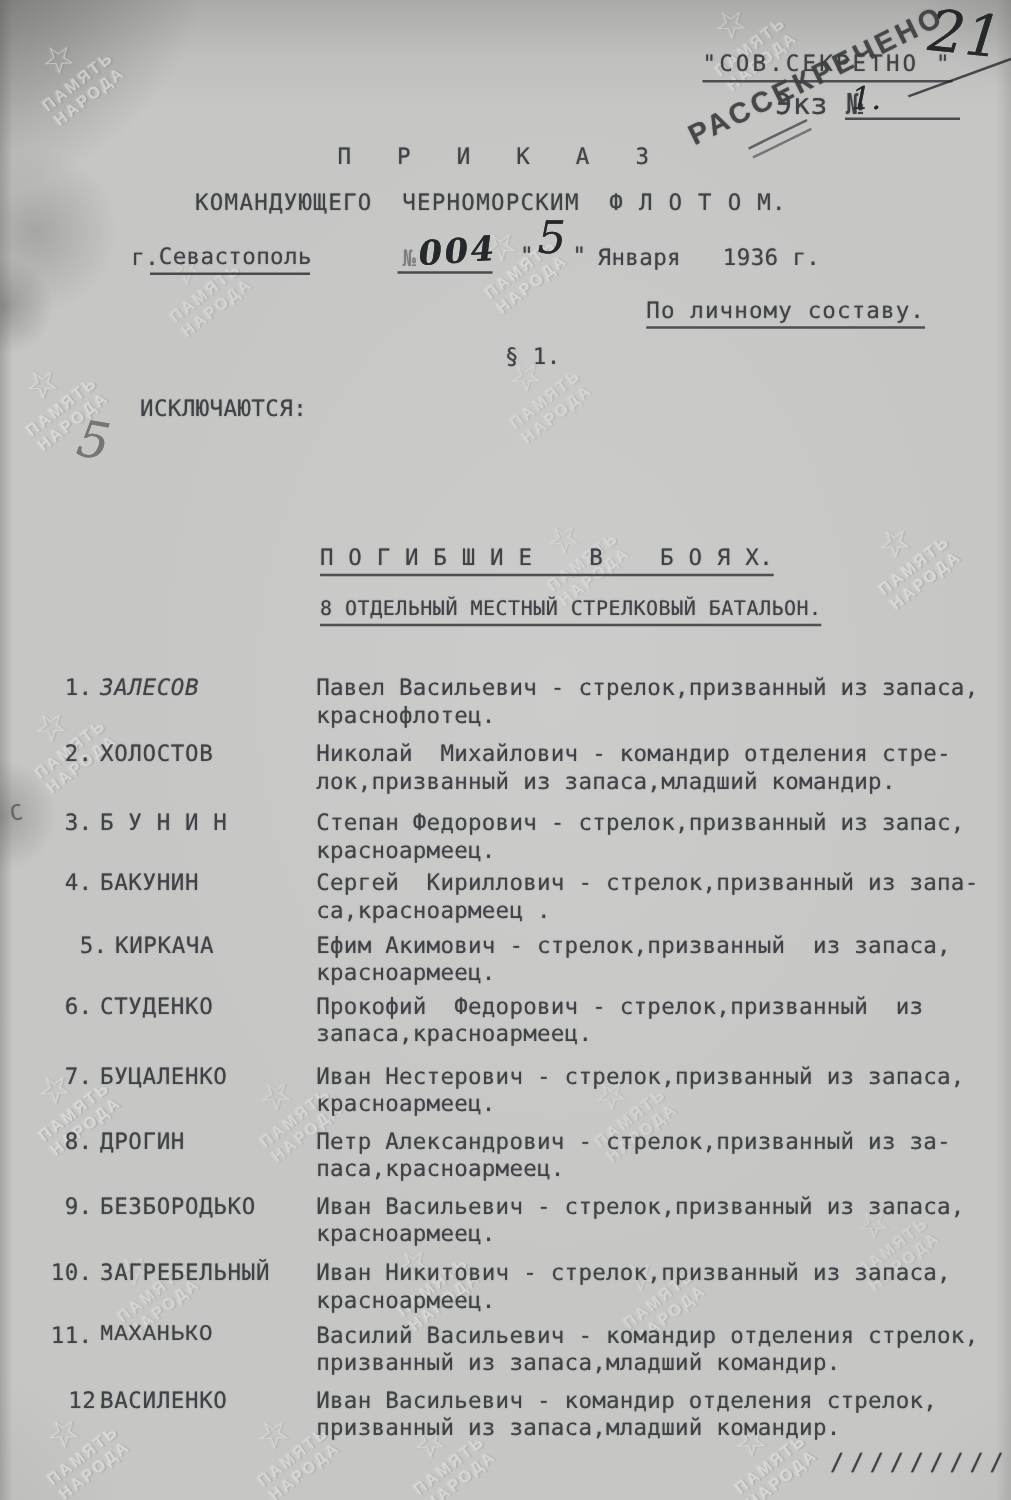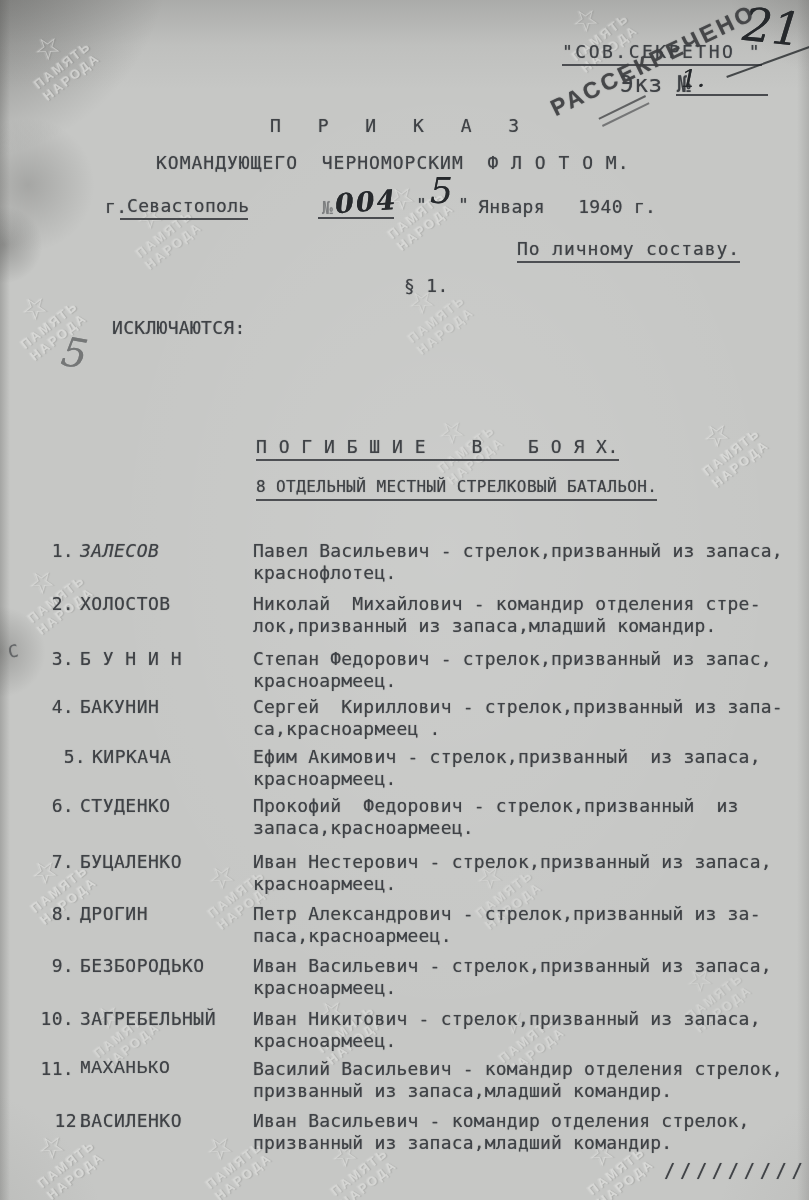--- a/index.html
+++ b/index.html
@@ -200,21 +200,21 @@
   <span class="typed" style="left:127px;top:195px;">Севастополь</span>
   <div class="line" style="left:120px;top:218px;width:128px;"></div>
 
   <span class="typed" style="left:322px;top:197px;opacity:0.55;">№</span>
   <span class="hand" style="left:335px;top:186px;font-size:27px;font-weight:bold;letter-spacing:2px;transform:rotate(-4deg);">004</span>
   <div class="line" style="left:318px;top:217px;width:76px;"></div>
 
   <span class="typed" style="left:416px;top:194px;">"</span>
   <span class="hand" style="left:430px;top:170px;font-size:36px;">5</span>
   <span class="typed" style="left:458px;top:194px;">"</span>
-  <span class="typed" style="left:478px;top:196px;">Января   1940 г.</span>
+  <span class="typed" style="left:478px;top:196px;">Января   1936 г.</span>
 
   <span class="typed uline" style="left:489px;top:238px;letter-spacing:0.9px;margin-left:28px;">По личному составу.</span>
 
   <span class="typed" style="left:404px;top:275px;">§ 1.</span>
 
   <span class="typed" style="left:112px;top:317px;">ИСКЛЮЧАЮТСЯ:</span>
 
   <span class="typed uline" style="left:256px;top:436px;letter-spacing:0.5px;">П О Г И Б Ш И Е    В    Б О Я Х.</span>
   <span class="typed uline" style="left:256px;top:476px;font-size:16px;letter-spacing:0.4px;text-align:center;">8 ОТДЕЛЬНЫЙ МЕСТНЫЙ СТРЕЛКОВЫЙ БАТАЛЬОН.</span>
 

